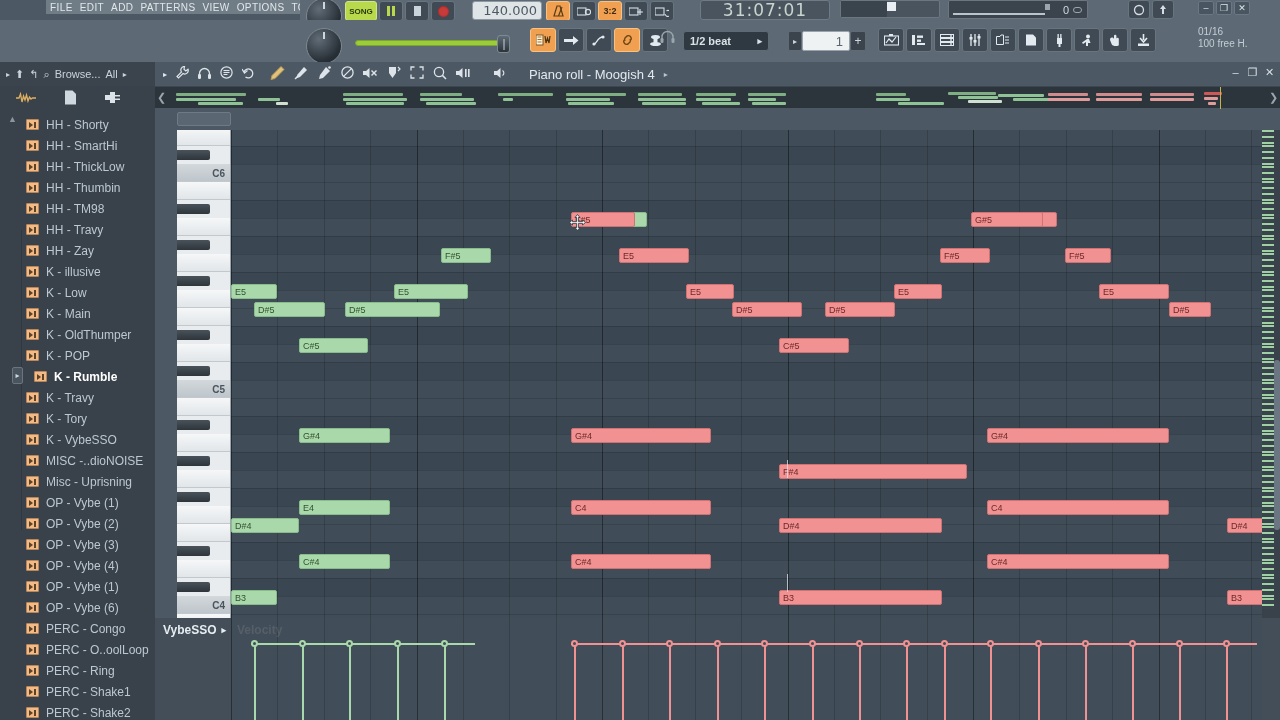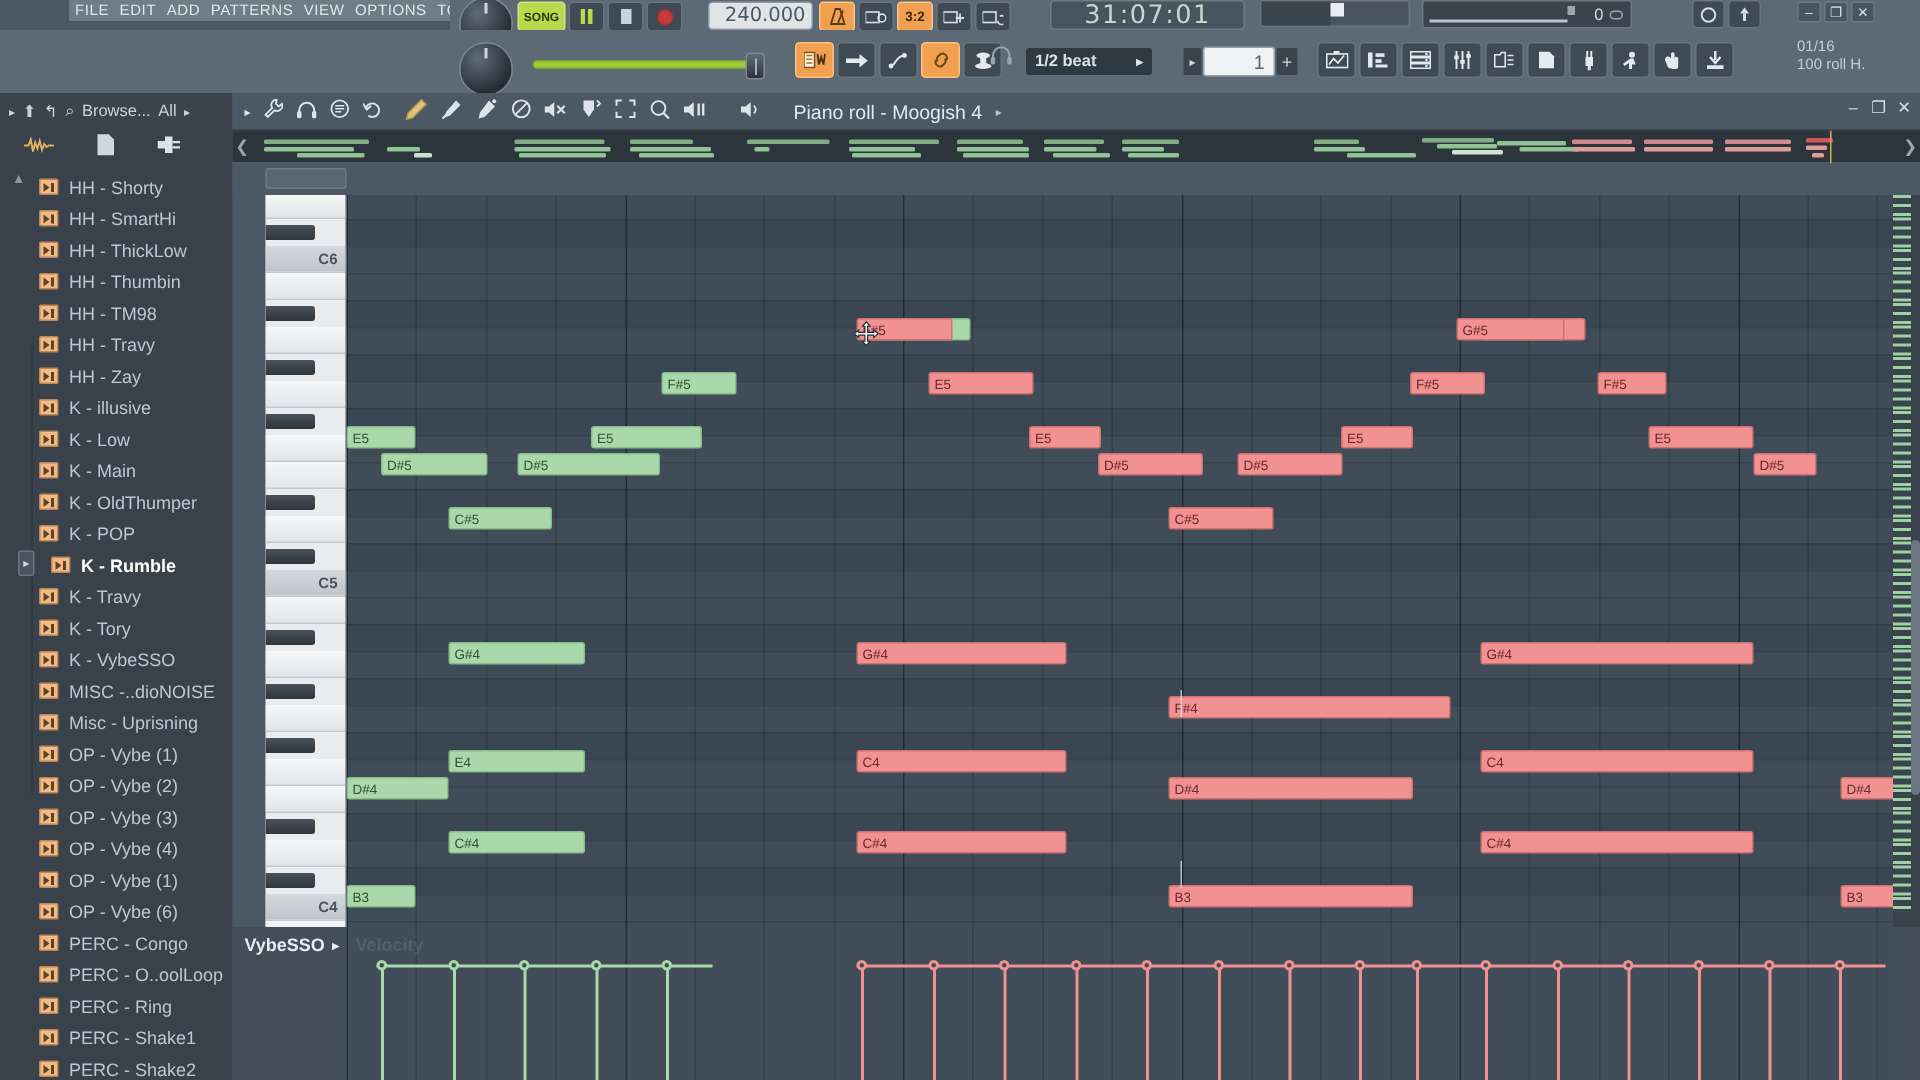--- a/index.html
+++ b/index.html
@@ -261,21 +261,21 @@
     <div class="btn">
       <svg width="9" height="10">
           <rect x="1" y="0" width="7" height="10" fill="#c9d3da"></rect>
         </svg>
     </div>
     <div class="btn rec">
         <div class="dot-rec"></div>
       </div>
   </div>
 
-  <div class="lcd" style="position:absolute; left:472px; top:1px; width:70px;">240.000</div>
+  <div class="lcd" style="position:absolute; left:472px; top:1px; width:70px;">140.000</div>
 
   <div class="tb" style="left:546px; top:1px;">
     <div class="btn on">
       <svg width="13" height="12" viewBox="0 0 13 12">
           <path d="M5 1 L8 1 L11 11 L2 11 Z" fill="none" stroke="#5a3c14" stroke-width="1.2"></path>
           <line x1="6.5" y1="11" x2="10" y2="2" stroke="#5a3c14" stroke-width="1.2"></line>
         </svg>
     </div>
     <div class="btn">
       <svg width="14" height="11" viewBox="0 0 14 11">
@@ -478,21 +478,21 @@
     <div class="btn" style="width:26px;height:24px;">
       <svg width="13" height="13" viewBox="0 0 13 13">
           <path d="M6.5 0 L6.5 6 M3 4 L6.5 8 L10 4" fill="none" stroke="#e3eaef" stroke-width="1.6"></path>
           <rect x="1" y="9.5" width="11" height="2.5" fill="#e3eaef"></rect>
         </svg>
     </div>
   </div>
 
   <div class="freehint" style="position:absolute; left:1198px; top:26px;">
     <div>01/16</div>
-    <div>100 roll H.</div>
+    <div>100 free H.</div>
   </div>
 
   <div class="browserhdr">
     <span style="font-size:8px;">▸</span>
     <span>⬆</span>
     <span>↰</span>
     <span>⌕</span>
     <span>Browse...</span>
     <span>All</span>
     <span style="font-size:8px;">▸</span>

